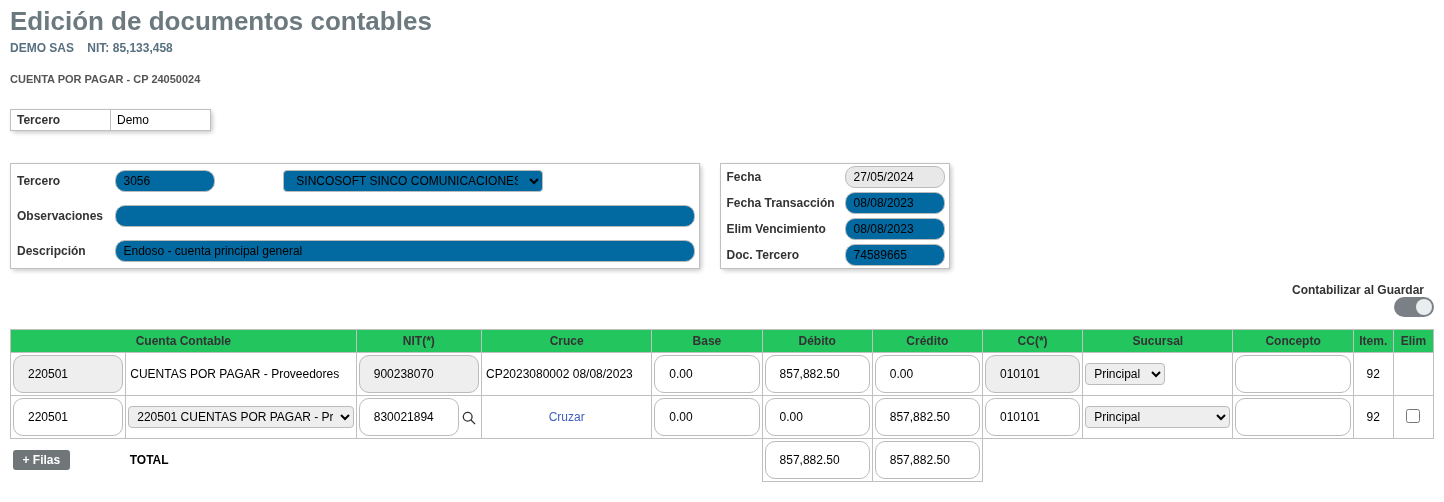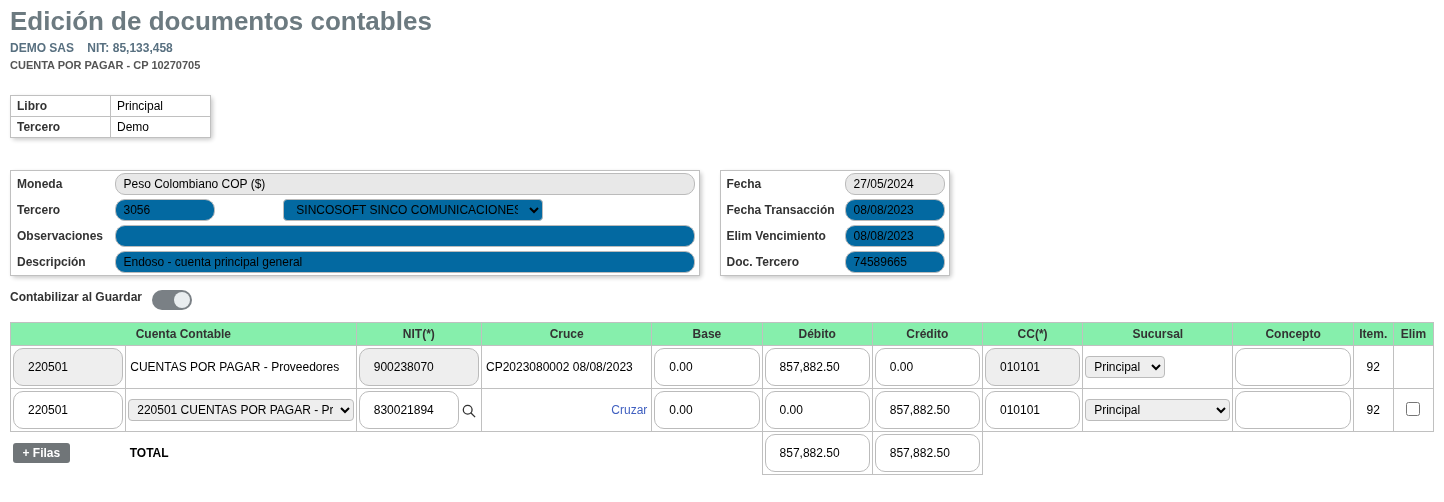--- a/index.html
+++ b/index.html
@@ -1,42 +1,42 @@
 <!DOCTYPE html>
 <html><head>
 <meta charset="utf-8">
 <style>
   * { box-sizing: border-box; margin: 0; padding: 0; font-family: Arial, Helvetica, sans-serif; font-size: 12px; }
   body { background: #ffffff; padding: 6px 10px; width: 1444px; }
   h1 { font-size: 26px; font-weight: bold; color: #6c7a80; margin-bottom: 4px; }
-  .subheader { font-size: 12px; font-weight: bold; color: #587080; margin-bottom: 4px; }
+  .subheader { font-size: 12px; font-weight: bold; color: #587080; margin-bottom: 18px; }
   .doc-ref { font-size: 11px; font-weight: bold; color: #555; margin-bottom: 24px; }
   .box-row { display: inline-table; border-collapse: collapse; margin-bottom: 2px; }
   .box-row td { border: 1px solid #c0c0c0; padding: 3px 6px; background: #fff; }
   .box-row td.lbl { font-weight: bold; color: #333; background: #fff; min-width: 55px; }
   .box-row td.val { min-width: 100px; }
   .shadow-panel { display: inline-table; border-collapse: collapse; box-shadow: 2px 2px 4px rgba(0,0,0,0.2); border-radius: 4px; border: 1px solid #c0c0c0; margin-right: 20px; vertical-align: top; }
   .shadow-panel td { padding: 3px 6px; border-bottom: 0; }
   .shadow-panel td.lbl { font-weight: bold; color: #333; min-width: 100px; }
   .shadow-panel .ctrl-cell { padding: 2px 4px; }
   input.txt, select.sel { border: 1px solid #bbb; border-radius: 10px; padding: 2px 8px; height: 22px; background: #0369a1; }
   input.txt.readonly { background: #e8e8e8; }
   input.num { text-align: left; }
   .panels-row { display: flex; margin-top: 18px; margin-bottom: 14px; }
-  .toggle-row { display: flex; align-items: flex-start; margin-bottom: 12px; }
+  .toggle-row { display: flex; align-items: flex-end; margin-bottom: 12px; flex-direction: column; }
   .toggle-label { font-weight: bold; color: #333; margin-right: 10px; }
   .toggle { width: 40px; height: 20px; background: #7a8085; border-radius: 10px; position: relative; cursor: pointer; }
   .toggle .knob { position: absolute; width: 16px; height: 16px; background: #e9edef; border-radius: 50%; top: 2px; right: 2px; }
   table.grid { border-collapse: collapse; width: 100%; table-layout: fixed; }
-  table.grid th { border: 1px solid #c0c0c0; background: #86efac; font-weight: bold; padding: 4px 4px; color: #333; }
+  table.grid th { border: 1px solid #c0c0c0; background: #22c55e; font-weight: bold; padding: 4px 4px; color: #333; }
   table.grid td { border: 1px solid #c0c0c0; padding: 2px 4px; vertical-align: middle; }
   table.grid td.nopad { padding: 2px; }
   table.grid input.cell { width: 100%; border: 1px solid #bbb; border-radius: 10px; padding: 2px 14px; height: 38px; }
   table.grid select.cell { width: 100%; border: 1px solid #bbb; border-radius: 4px; padding: 2px 4px; height: 22px; background: #eee; }
-  .cruce-link { color: #4060c0; text-align: right; cursor: pointer; }
+  .cruce-link { color: #4060c0; text-align: center; cursor: pointer; }
   .plus-btn { background: #707578; color: #fff; border: none; border-radius: 3px; padding: 3px 10px; font-weight: bold; cursor: pointer; }
   .btn-row { display: flex; gap: 10px; margin-top: 28px; flex-direction: column; }
   .action-btn { background: #707578; color: #fff; border: none; border-radius: 3px; padding: 6px 24px; font-weight: bold; cursor: pointer; font-size: 13px; }
   .search-icon { width: 14px; height: 14px; display: inline-block; vertical-align: middle; }
   .checkbox { width: 14px; height: 14px; }
   .col-cuenta-code { width: 115px; }
   .col-cuenta-name { width: 230px; }
   .col-nit { width: 125px; }
   .col-cruce { width: 170px; }
   .col-base { width: 110px; }
@@ -52,43 +52,35 @@
 <body>
 
 
 
 <h1>Edición de documentos contables</h1>
 <div class="subheader">
   <span>DEMO SAS</span>&nbsp;&nbsp;&nbsp;
   <span>NIT:</span>
   <span>85,133,458</span>
 </div>
-<div class="doc-ref">CUENTA POR PAGAR - CP 10270705</div>
+<div class="doc-ref">CUENTA POR PAGAR - CP 24050024</div>
 
 
 <table class="box-row shadow-panel" style="margin-bottom:14px;">
   <tbody>
-      <tr>
-    <td class="lbl">Libro</td>
-    <td class="val">Principal</td>
-  </tr>
   <tr>
     <td class="lbl">Tercero</td>
     <td class="val">Demo</td>
   </tr>
 </tbody></table>
 
 <div class="panels-row">
 
   <table class="shadow-panel">
     <tbody>
-        <tr>
-      <td class="lbl">Moneda</td>
-      <td class="ctrl-cell" colspan="2"><input class="txt readonly" style="width: 580px;" readonly="" value="Peso Colombiano COP ($)"></td>
-    </tr>
     <tr>
       <td class="lbl">Tercero</td>
       <td class="ctrl-cell"><input class="txt" style="width: 100px;" value="3056"></td>
       <td class="ctrl-cell"><select class="sel" style="width:260px;border-radius:4px;"><option>SINCOSOFT SINCO COMUNICACIONES S.A.S</option></select></td>
     </tr>
     <tr>
       <td class="lbl">Observaciones</td>
       <td class="ctrl-cell" colspan="2"><input class="txt" style="width: 580px;" value=""></td>
     </tr>
     <tr>

